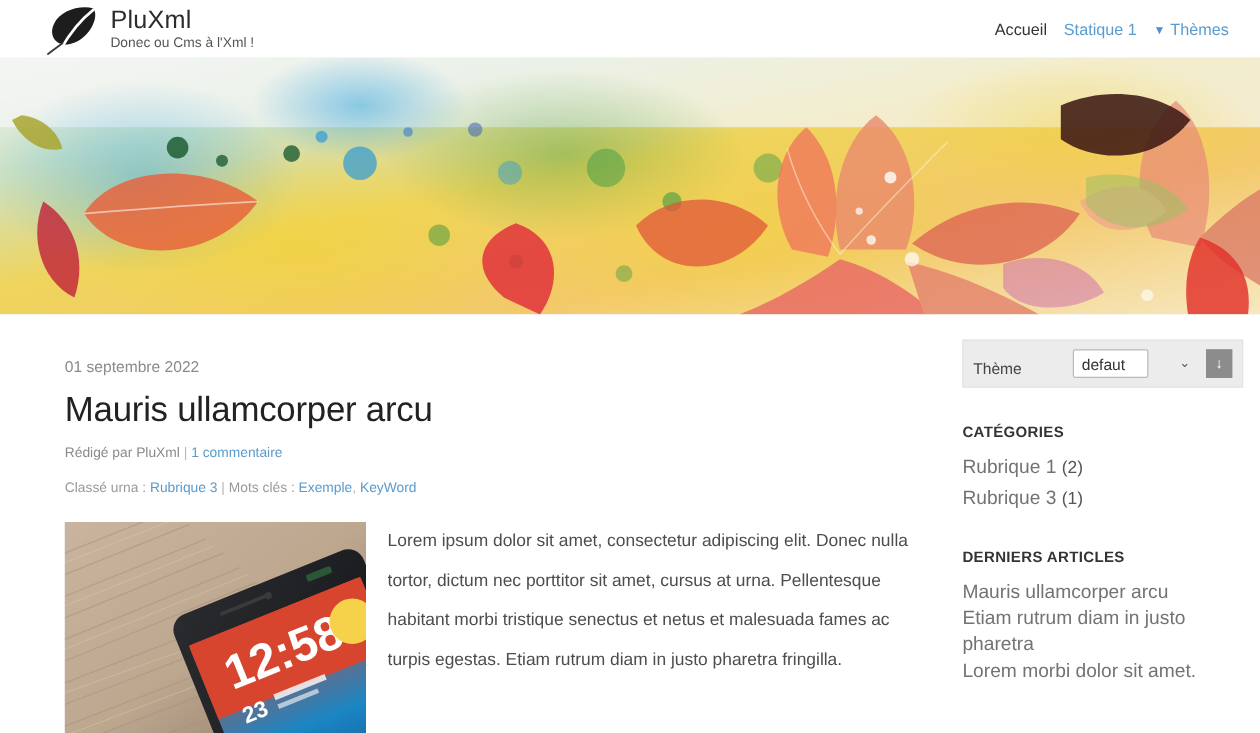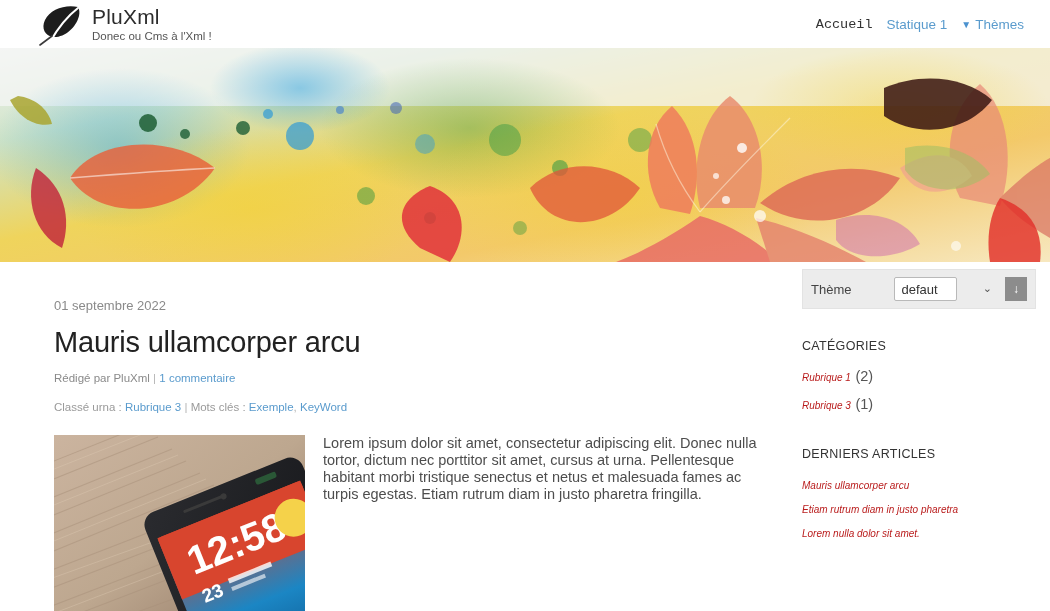--- a/index.html
+++ b/index.html
@@ -26,21 +26,21 @@
   }
   #site-tagline {
     font-size: 11.5px; color: #555; line-height: 14px; margin-top: 2px;
   }
   #main-nav {
     margin-left: auto; margin-right: 26px;
     display: flex; align-items: center; gap: 14px;
     font-size: 13.5px;
   }
   .nav-link { color: #5a9bcd; text-decoration: none; white-space: nowrap; }
-  .nav-link.active { color: #333; font-family: Liberation Mono, monospace; }
+  .nav-link.active { color: #333; }
   .nav-caret {
     color:#4c92cf; font-size: 10px; margin-right: 4px; line-height:1;
     display:inline-block; transform: translateY(-1px);
   }
 
   
   #banner {
     position: absolute; top: 48px; left: 0; width: 1050px; height: 214px;
     overflow: hidden; background: #eee;
   }
@@ -71,31 +71,31 @@
 
   #article-body {
     margin-top: 20px; position: relative;
   }
   #article-photo {
     float: left; width: 251px; height: 195px; margin-right: 18px;
     overflow: hidden; background: #b6a191;
   }
   #article-photo svg { display:block; width: 251px; height: 195px; }
   #article-text {
-    font-size: 14.5px; line-height: 17px; color: #4d4d4d;
+    font-size: 14.5px; line-height: 33px; color: #4d4d4d;
     overflow: hidden;
   }
 
   
   #sidebar {
     position: absolute; left: 786px; top: 0; width: 234px;
   }
   #theme-switcher {
-    margin-top: 7px; background: #ececec; padding: 7px 8px;
-    display: flex; align-items: center; gap: 7px;
+    margin-top: 21px; background: #ececec; padding: 7px 8px;
+    display: flex; align-items: flex-end; gap: 7px;
     border: 1px solid #e3e3e3;
   }
   #theme-label { font-size: 13px; color: #444; white-space: nowrap; }
   #theme-select {
     flex: 1 1 auto; height: 24px; font-size: 13px; color: #333;
     background: #fff; border: 1px solid #b9b9b9; border-radius: 2px;
     padding: 0 18px 0 6px; font-family: "Liberation Sans", sans-serif;
     appearance: none; -webkit-appearance: none;
     position: relative; min-width: 0;
   }
@@ -105,25 +105,25 @@
     font-size: 11px; color: #555; pointer-events: none;
   }
   #theme-submit {
     width: 22px; height: 24px; background: #8c8c8c; color: #fff;
     border: none; font-size: 12px; line-height: 24px; text-align: center;
     cursor: pointer; font-family: "Liberation Sans", sans-serif;
   }
 
   .side-heading {
     font-size: 12.5px; color: #333; letter-spacing: .3px;
-    margin-top: 30px; margin-bottom: 12px; font-weight: 400;
+    margin-top: 30px; margin-bottom: 12px; font-weight: 700;
   }
   .side-list { list-style: none; }
   .side-list li { margin-bottom: 4px; line-height: 22px; }
-  .side-link { color: #b91c1c; text-decoration: none; font-size: 10px; font-style: italic; }
+  .side-link { color: #737373; text-decoration: none; font-size: 16px; }
   .side-count { color: #555; font-size: 14.5px; }
   #latest-list li { line-height: 22px; margin-bottom: 0; }
 </style>
 </head>
 <body>
 
 <div id="page">
 
   <div id="site-header">
     <div id="brand">
@@ -345,18 +345,18 @@
 
       <h2 class="side-heading">DERNIERS ARTICLES</h2>
       <ul class="side-list" id="latest-list">
         <li>
           <a class="side-link" href="#">Mauris ullamcorper arcu</a>
         </li>
         <li>
           <a class="side-link" href="#">Etiam rutrum diam in justo pharetra</a>
         </li>
         <li>
-          <a class="side-link" href="#">Lorem nulla dolor sit amet.</a>
+          <a class="side-link" href="#">Lorem morbi dolor sit amet.</a>
         </li>
       </ul>
     </aside>
   </div>
 </div>
 
 </body></html>

